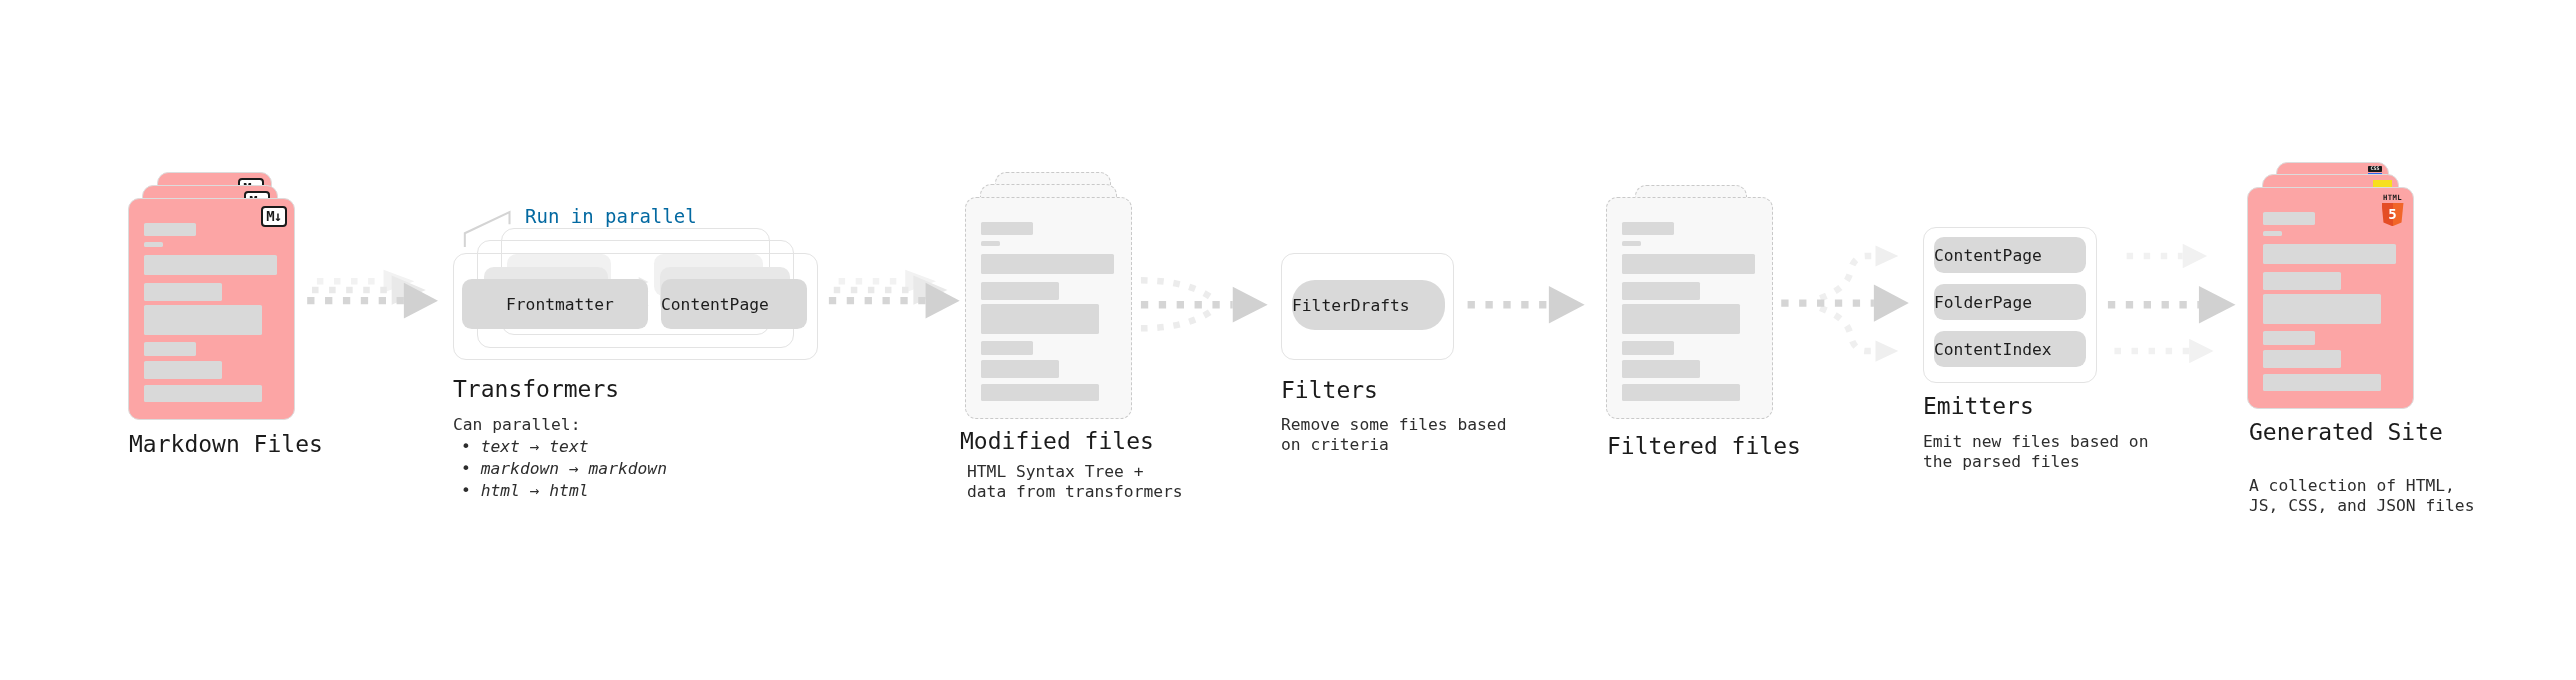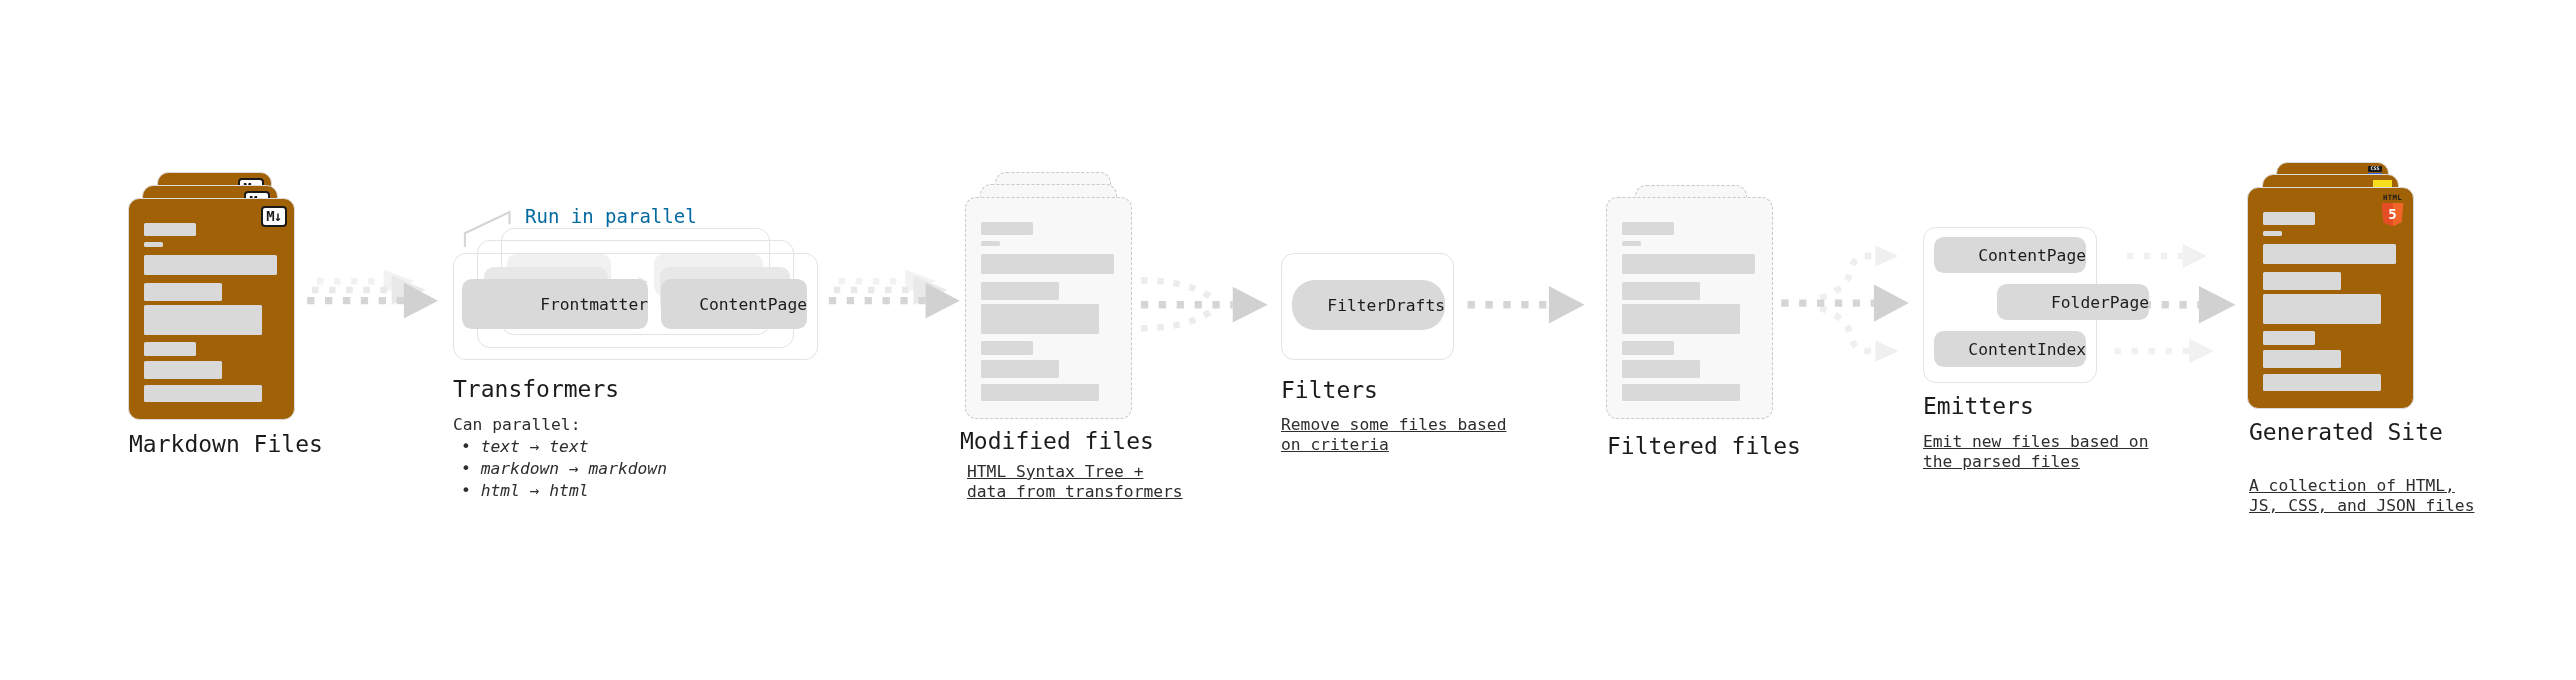--- a/index.html
+++ b/index.html
@@ -7,21 +7,21 @@
     position:relative;
     width:2576px;height:681px;
     background:#ffffff;
     font-family:"DejaVu Sans Mono","Liberation Mono",monospace;
     overflow:hidden;
   }
   .arrow-layer{position:absolute;left:0;top:0;pointer-events:none;}
 
   
   .doc{position:absolute;border-radius:11.4px;box-sizing:border-box;}
-  .doc.solid{background:#a16207;border:1.6px solid #dcdcdc;}
+  .doc.solid{background:#fca5a5;border:1.6px solid #dcdcdc;}
   .doc.dashed{background:#f8f8f8;border:1.6px dashed #c9c9c9;}
   .bars{position:absolute;left:15.4px;top:24.4px;width:135px;}
   .bar{background:#d9d9d9;border-radius:1.6px;}
   .b1{width:52px;height:13px;margin-bottom:5.7px;}
   .b2{width:18.7px;height:4.9px;margin-bottom:8.1px;}
   .b3{width:133px;height:19.5px;margin-bottom:8.1px;}
   .b4{width:78px;height:18.7px;margin-bottom:4.1px;}
   .b5{width:118px;height:30px;margin-bottom:6.5px;}
   .b6{width:52px;height:14px;margin-bottom:4.9px;}
   .b7{width:78px;height:18px;margin-bottom:5.7px;}
@@ -49,29 +49,29 @@
     color:#ffffff;font-size:14px;font-weight:700;line-height:22px;text-align:center;
   }
 
   
   .panel{position:absolute;border:1.6px solid #e3e3e3;border-radius:13px;box-sizing:border-box;background:transparent;}
   .panel.filled{background:#ffffff;}
 
   
   .chip{
     position:absolute;background:#d9d9d9;border-radius:9.8px;
-    display:flex;align-items:center;justify-content:flex-end;
+    display:flex;align-items:center;justify-content:flex-start;
     font-size:16.3px;color:#1c1c1c;
   }
   .chip-ghost1{position:absolute;background:#e8e8e8;border-radius:9.8px;}
   .chip-ghost2{position:absolute;background:#f1f1f1;border-radius:9.8px;}
 
   
   .stage-title{position:absolute;font-size:23px;font-weight:500;color:#1b1b1b;white-space:nowrap;}
-  .caption{position:absolute;font-size:16.3px;color:#2d2d2d;line-height:20.3px;white-space:pre-line;text-decoration:underline;}
+  .caption{position:absolute;font-size:16.3px;color:#2d2d2d;line-height:20.3px;white-space:pre-line;}
   .caption-list{position:absolute;font-size:16.3px;color:#2d2d2d;}
   .caption-list .head{line-height:22px;}
   .caption-list .bullet{line-height:22px;padding-left:8.1px;white-space:pre;font-style:italic;}
   .parallel-note{position:absolute;font-size:19px;color:#0369a1;white-space:nowrap;}
 </style>
 </head>
 <body>
 
 <div class="canvas">
 
@@ -233,21 +233,21 @@
       </div>
     </div>
     <div class="stage-title" style="left:1607px;top:433px;">Filtered files</div>
   </div>
 
   <div>
     <div class="panel filled" style="left:1923px;top:227px;width:174px;height:156px;"></div>
     <div class="chip" style="left:1934px;top:237px;width:152px;height:36px;">
       <span>ContentPage</span>
     </div>
-    <div class="chip" style="left:1997px;top:284px;width:152px;height:36px;">
+    <div class="chip" style="left:1934px;top:284px;width:152px;height:36px;">
       <span>FolderPage</span>
     </div>
     <div class="chip" style="left:1934px;top:331px;width:152px;height:36px;">
       <span>ContentIndex</span>
     </div>
     <div class="stage-title" style="left:1923px;top:393px;">Emitters</div>
     <div class="caption" style="left:1923px;top:432px;">Emit new files based on
 the parsed files</div>
   </div>
 

